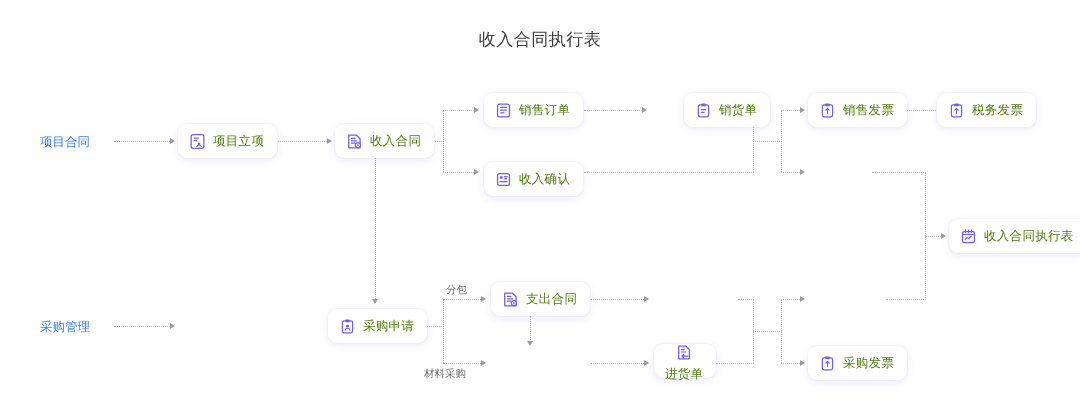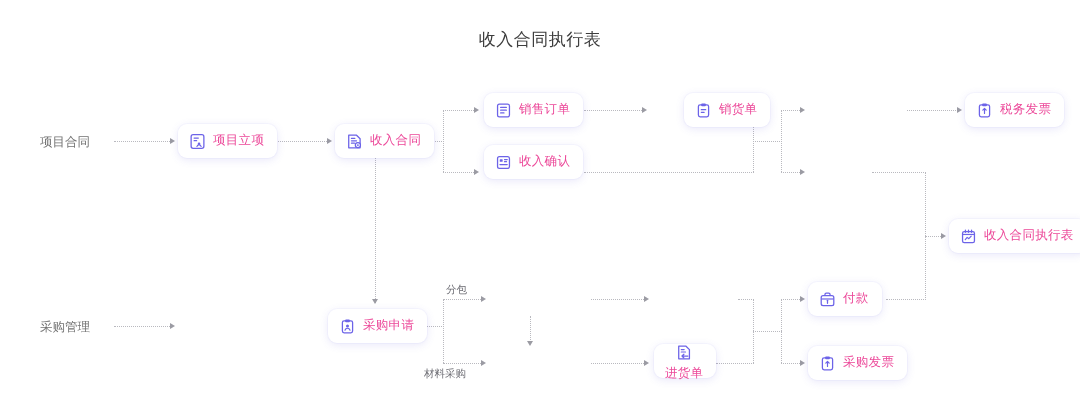--- a/index.html
+++ b/index.html
@@ -21,44 +21,43 @@
     font-size:17px;
     color:#3d3d3d;
     letter-spacing:.5px;
     font-weight:400;
   }
 
   
   .lane-label{
     position:absolute;
     font-size:12.5px;
-    color:#737373;
+    color:#3b82f6;
     white-space:nowrap;
   }
 
   
   .node{
     position:absolute;
     height:34px;
     box-sizing:border-box;
     display:flex;
     align-items:center;
     gap:7px;
     padding:0 13px 0 11px;
     background:#ffffff;
     border-radius:9px;
     box-shadow:0 2px 9px rgba(99,95,220,.14), 0 0 0 1px rgba(120,115,230,.045);
     white-space:nowrap;
   }
   .node .lbl{
     font-size:12.5px;
-    color:#ec4899;
+    color:#4d7c0f;
     line-height:1;
     letter-spacing:.3px;
-    font-family:Liberation Mono, monospace;
   }
   .ico{
     width:17px;height:17px;
     flex:0 0 17px;
     display:block;
   }
   .ico svg{display:block;width:17px;height:17px;}
 
   
   .conn{position:absolute;pointer-events:none;}
@@ -221,33 +220,43 @@
     <span class="ico">
       <svg viewBox="0 0 20 20" fill="none">
           <rect x="4" y="3.4" width="12" height="14" rx="2" stroke="#6c63e8" stroke-width="1.5"></rect>
           <rect x="7.2" y="1.8" width="5.6" height="3.2" rx="1.1" fill="#6c63e8"></rect>
           <path d="M7.4 9h5.2M7.4 12.2h3.4" stroke="#6c63e8" stroke-width="1.4" stroke-linecap="round"></path>
         </svg>
     </span>
     <span class="lbl">销货单</span>
   </div>
 
-  <div class="node" style="left:484px;top:145px;">
+  <div class="node" style="left:484px;top:162px;">
     <span class="ico">
       <svg viewBox="0 0 20 20" fill="none">
           <rect x="3" y="3" width="14" height="14" rx="2.2" stroke="#6c63e8" stroke-width="1.5"></rect>
           <rect x="5.6" y="6.2" width="3.4" height="3" rx=".7" fill="#6c63e8"></rect>
           <path d="M11.2 6.6h3.2M11.2 9h2.4M5.8 12.4h8.6" stroke="#6c63e8" stroke-width="1.4" stroke-linecap="round"></path>
         </svg>
     </span>
     <span class="lbl">收入确认</span>
   </div>
 
-
-  <div class="node" style="left:965px;top:93px;">
+  <div class="node" style="left:808px;top:93px;">
+    <span class="ico">
+      <svg viewBox="0 0 20 20" fill="none">
+          <rect x="4" y="3.4" width="12" height="14" rx="2" stroke="#6c63e8" stroke-width="1.5"></rect>
+          <rect x="7.2" y="1.8" width="5.6" height="3.2" rx="1.1" fill="#6c63e8"></rect>
+          <path d="M10 13.4V7.6M10 7.6l-2 2M10 7.6l2 2" stroke="#6c63e8" stroke-width="1.4" stroke-linecap="round" stroke-linejoin="round"></path>
+        </svg>
+    </span>
+    <span class="lbl">销售发票</span>
+  </div>
+
+  <div class="node" style="left:937px;top:93px;">
     <span class="ico">
       <svg viewBox="0 0 20 20" fill="none">
           <rect x="4" y="3.4" width="12" height="14" rx="2" stroke="#6c63e8" stroke-width="1.5"></rect>
           <rect x="7.2" y="1.8" width="5.6" height="3.2" rx="1.1" fill="#6c63e8"></rect>
           <path d="M10 13.4V7.6M10 7.6l-2 2M10 7.6l2 2" stroke="#6c63e8" stroke-width="1.4" stroke-linecap="round" stroke-linejoin="round"></path>
         </svg>
     </span>
     <span class="lbl">税务发票</span>
   </div>
 
@@ -269,33 +278,33 @@
       <svg viewBox="0 0 20 20" fill="none">
           <rect x="4" y="3.4" width="12" height="14" rx="2" stroke="#6c63e8" stroke-width="1.5"></rect>
           <rect x="7.2" y="1.8" width="5.6" height="3.2" rx="1.1" fill="#6c63e8"></rect>
           <circle cx="10" cy="9.4" r="1.8" fill="#6c63e8"></circle>
           <path d="M7 14.4c.5-1.6 1.6-2.4 3-2.4s2.5.8 3 2.4" stroke="#6c63e8" stroke-width="1.35" stroke-linecap="round"></path>
         </svg>
     </span>
     <span class="lbl">采购申请</span>
   </div>
 
-
-
-  <div class="node" style="left:808px;top:282px;">
-    <span class="ico">
-      <svg viewBox="0 0 20 20" fill="none">
-          <rect x="2.6" y="5.4" width="14.8" height="11.8" rx="2.2" stroke="#6c63e8" stroke-width="1.5"></rect>
-          <path d="M7 5.2V4a1.6 1.6 0 0 1 1.6-1.6h2.8A1.6 1.6 0 0 1 13 4v1.2" stroke="#6c63e8" stroke-width="1.5" stroke-linecap="round"></path>
-          <path d="M2.8 9.4h14.4" stroke="#6c63e8" stroke-width="1.4"></path>
-          <path d="M10 11v3.4" stroke="#6c63e8" stroke-width="1.5" stroke-linecap="round"></path>
-        </svg>
-    </span>
-    <span class="lbl">付款</span>
-  </div>
+  <div class="node" style="left:491px;top:282px;">
+    <span class="ico">
+      <svg viewBox="0 0 20 20" fill="none">
+          <path d="M3.2 2.6h9.2l4.2 4.2v10.6H3.2z" stroke="#6c63e8" stroke-width="1.5" stroke-linejoin="round"></path>
+          <path d="M6.4 6.4h4M6.4 9.2h6M6.4 12h3.6" stroke="#6c63e8" stroke-width="1.4" stroke-linecap="round"></path>
+          <circle cx="14" cy="14.2" r="3" fill="#fff" stroke="#6c63e8" stroke-width="1.5"></circle>
+          <circle cx="14" cy="14.2" r="1.1" fill="#6c63e8"></circle>
+        </svg>
+    </span>
+    <span class="lbl">支出合同</span>
+  </div>
+
+
 
 
   <div class="node" style="left:654px;top:344px;flex-direction:column;">
     <span class="ico">
       <svg viewBox="0 0 20 20" fill="none">
           <path d="M3.2 2.6h8.6l4 4v10.8H3.2z" stroke="#6c63e8" stroke-width="1.5" stroke-linejoin="round"></path>
           <path d="M6.2 6.6h3.4M6.2 9.4h5" stroke="#6c63e8" stroke-width="1.4" stroke-linecap="round"></path>
           <path d="M14 14.2H7M7 14.2l2.3-2.2M7 14.2l2.3 2.2" stroke="#6c63e8" stroke-width="1.45" stroke-linecap="round" stroke-linejoin="round"></path>
         </svg>
     </span>

